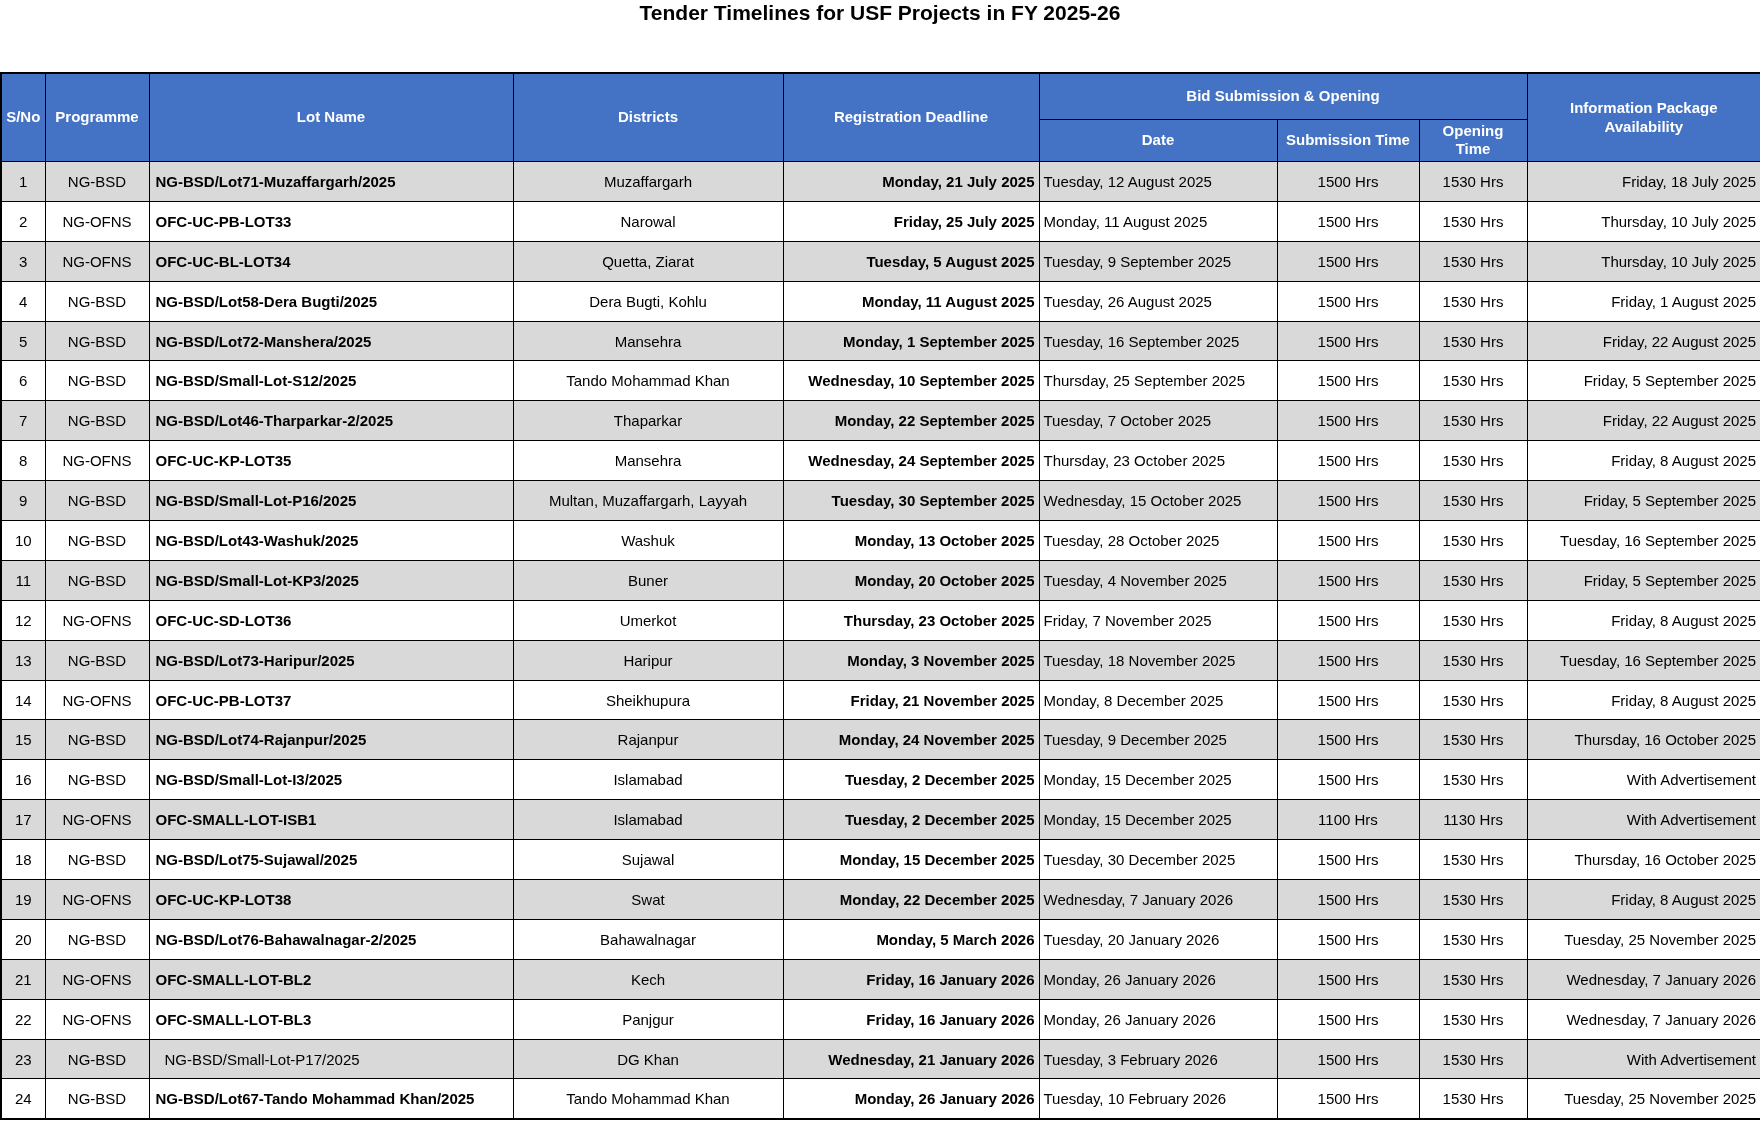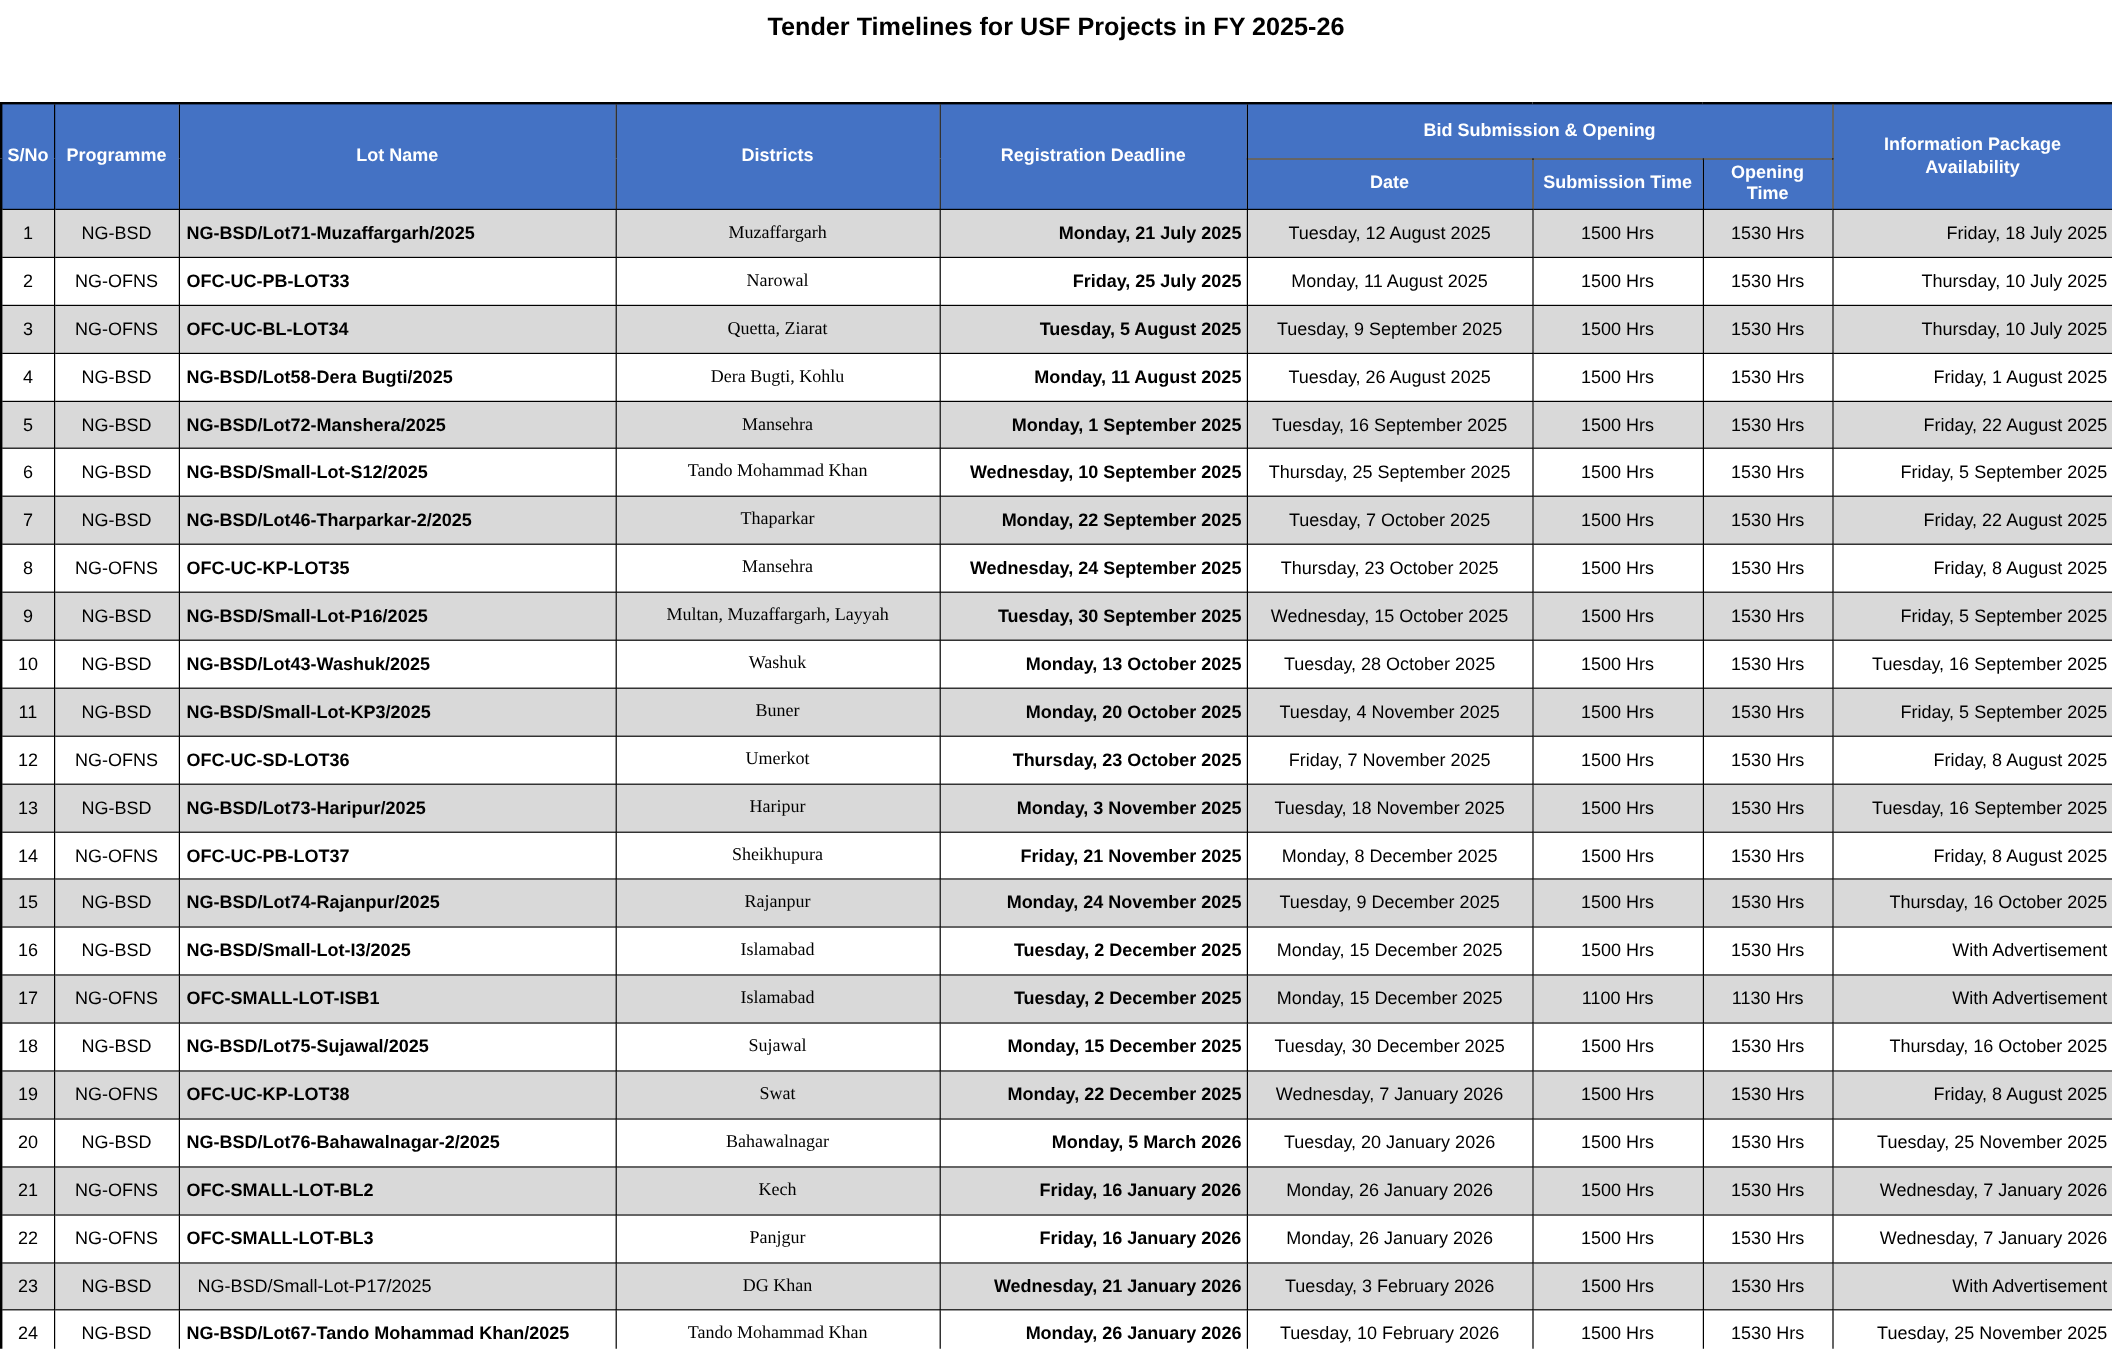--- a/index.html
+++ b/index.html
@@ -10,21 +10,21 @@
     --border-color: #000000;
   }
   * { box-sizing: border-box; }
   html, body {
     margin: 0; padding: 0;
     width: 1760px; height: 1124px;
     background: #FFFFFF;
     font-family: "Liberation Sans", sans-serif;
     color: #000;
   }
-  .title-block { height: 85px; text-align: center; padding-top: 10px; }
+  .title-block { height: 72px; text-align: center; }
   .title { font-size: 21px; font-weight: bold; line-height: 1.2; }
   .subtitle { font-size: 14px; font-weight: bold; margin-top: 6px; }
 
   table.tender {
     width: 1760px;
     border-collapse: collapse;
     table-layout: fixed;
     border: 2px solid var(--border-color);
   }
   table.tender th, table.tender td {
@@ -51,23 +51,23 @@
     padding: 2px 4px;
     background: var(--row-white);
     white-space: nowrap;
   }
   tbody tr:nth-child(odd) td { background: var(--row-alt); }
 
   td.c-sno   { text-align: center; }
   td.c-prog  { text-align: center; margin-left: 44px; }
   td.c-lot   { text-align: left; font-weight: bold; padding-left: 6px; }
   td.c-lot.regular { font-weight: normal; padding-left: 15px; }
-  td.c-dist  { text-align: center; font-family: Liberation Serif, serif; }
+  td.c-dist  { text-align: center; }
   td.c-reg   { text-align: right; font-weight: bold; padding-right: 4px; }
-  td.c-date  { text-align: center; padding-right: 4px; }
+  td.c-date  { text-align: left; padding-right: 4px; }
   td.c-subt  { text-align: center; }
   td.c-opent { text-align: center; }
   td.c-info  { text-align: right; padding-right: 4px; }
 </style>
 </head>
 <body>
 
 <div class="title-block">
   <div class="title">Tender Timelines for USF Projects in FY 2025-26</div>
 </div>

